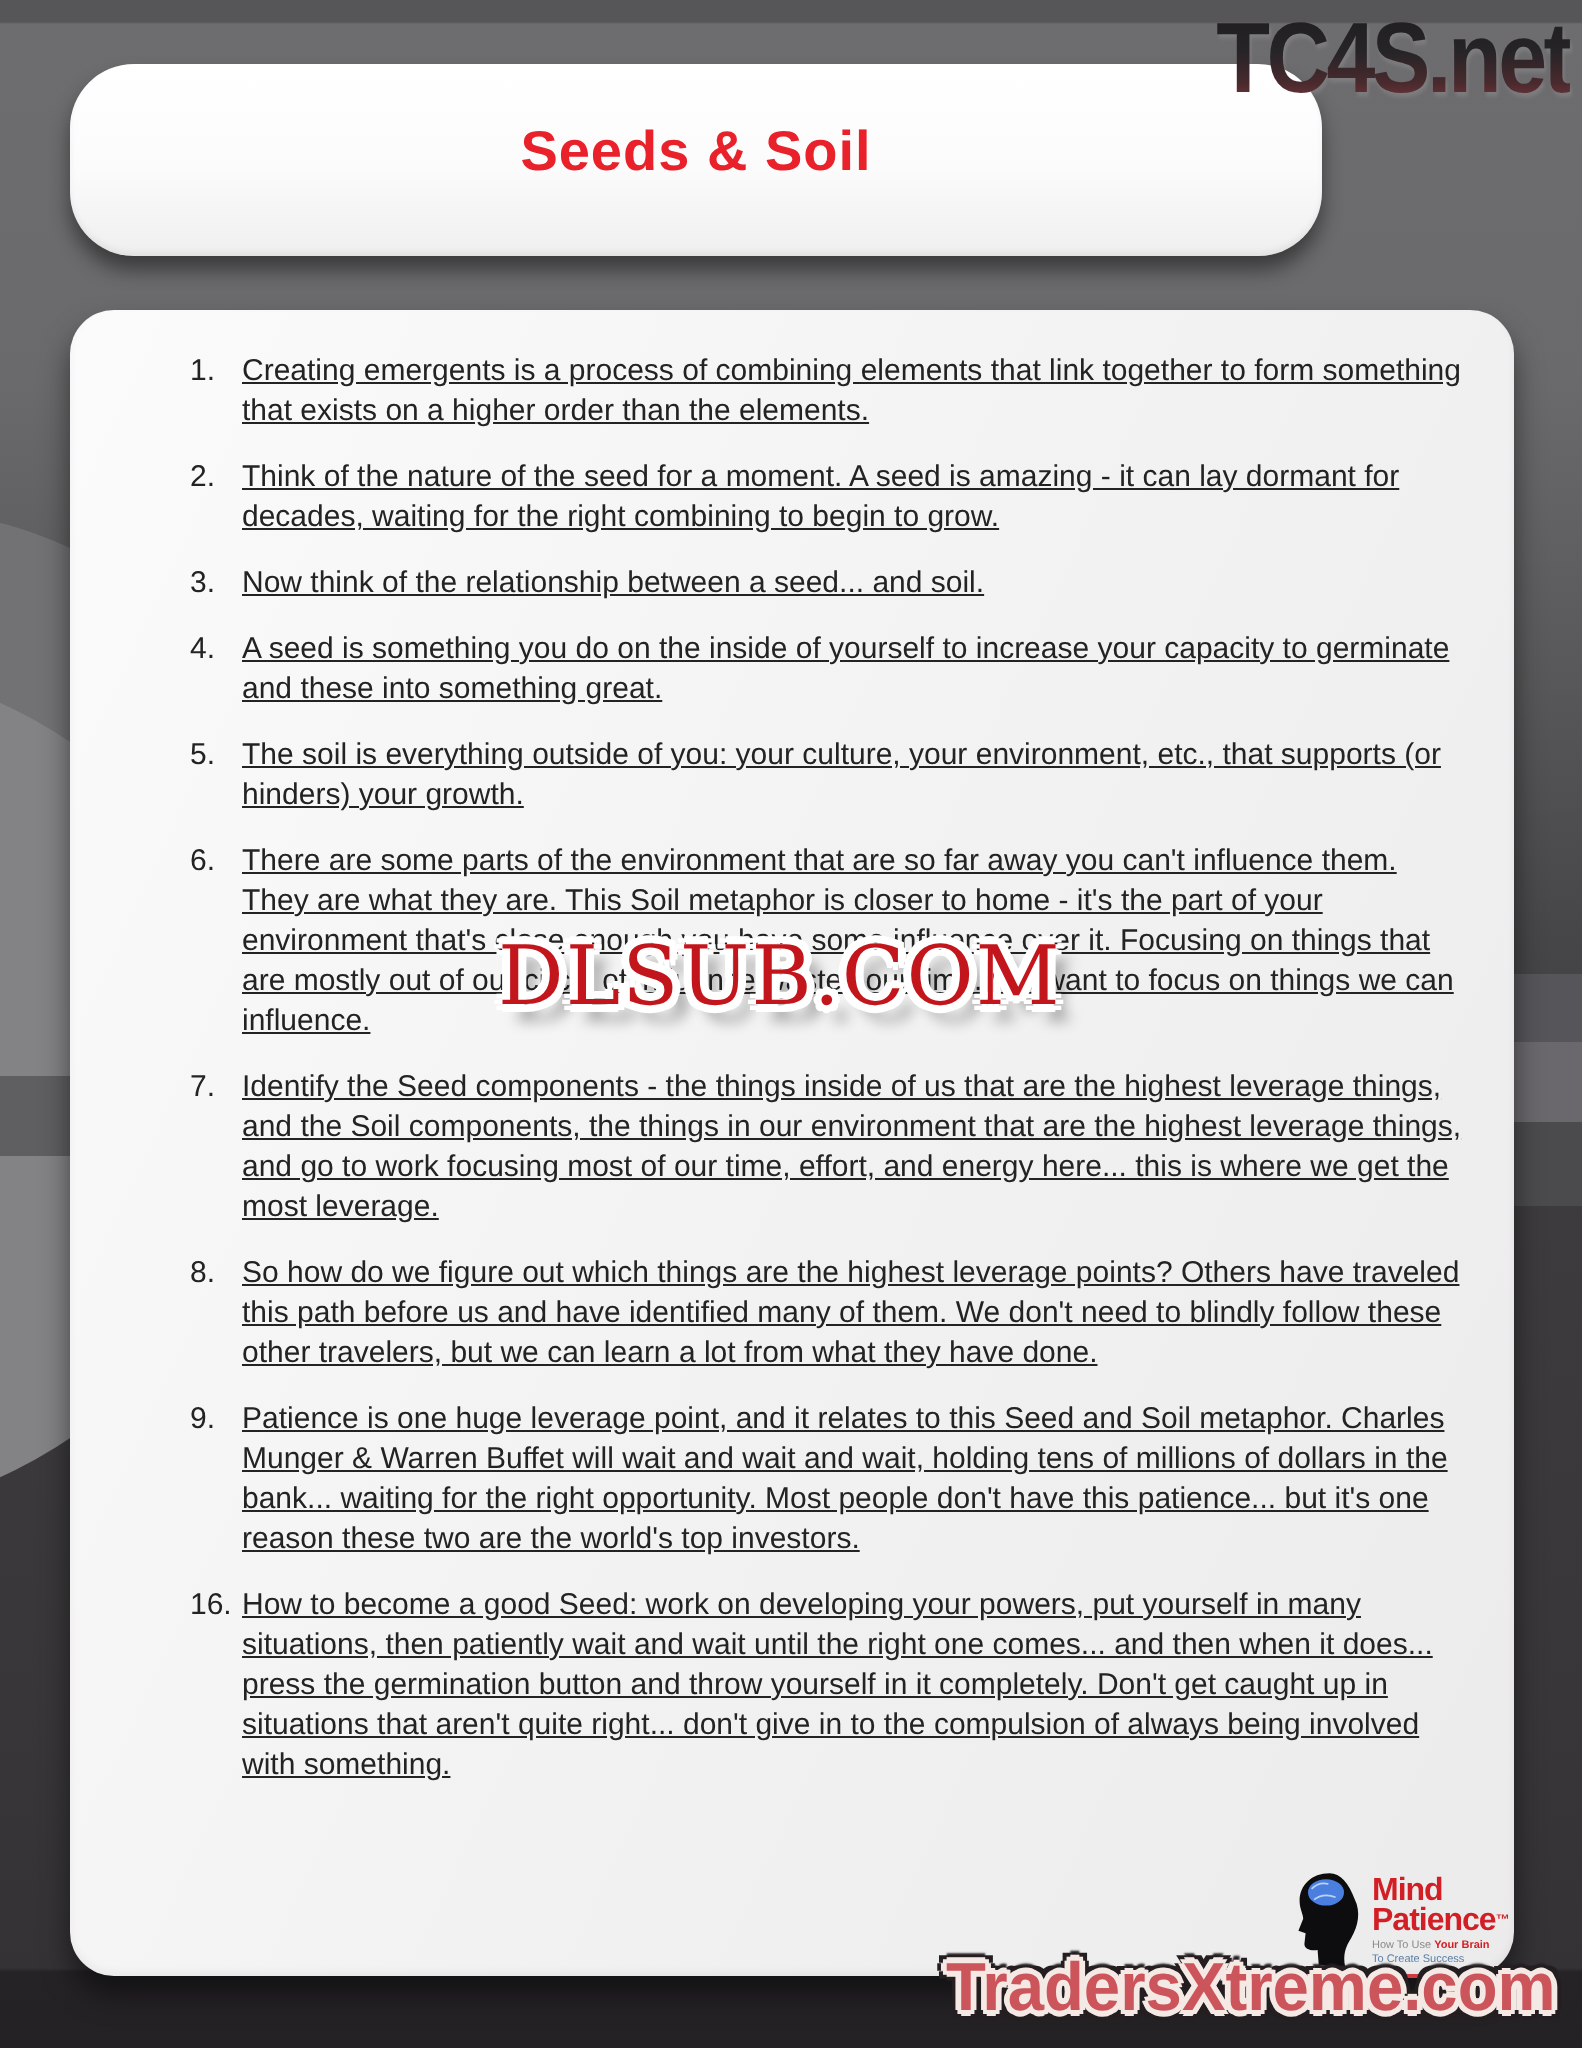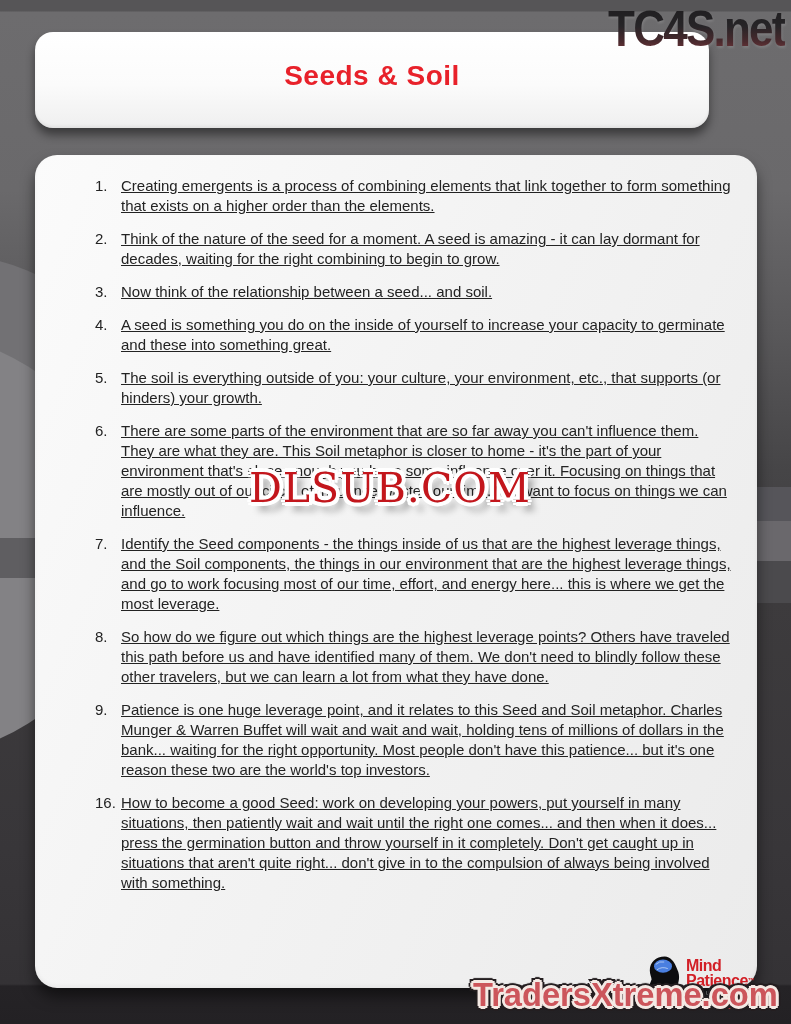--- a/index.html
+++ b/index.html
@@ -31,22 +31,22 @@
     position:absolute;top:0px;right:6px;z-index:8;
     font-size:50px;font-weight:bold;letter-spacing:-2px;
     transform:scaleX(.88);transform-origin:right top;
     background:linear-gradient(180deg,#1d1c1e 0%,#262427 45%,#4a2a2e 72%,#7c383d 92%,#8a4449 100%);
     -webkit-background-clip:text;background-clip:text;color:transparent;
     filter:drop-shadow(1px 2px 1px rgba(255,255,255,0.12));
   }
 
   
   .header-card{
-    position:absolute;left:35px;top:32px;width:674px;height:96px;z-index:4;
-    border-radius:18px;
+    position:absolute;left:35px;top:32px;width:626px;height:96px;z-index:4;
+    border-radius:32px;
     background:linear-gradient(180deg,#ffffff 0%,#fbfbfb 55%,#efefef 100%);
     box-shadow:0 7px 10px rgba(0,0,0,0.45), inset 0 -2px 3px rgba(0,0,0,0.06);
     display:flex;align-items:center;justify-content:center;
   }
   .header-title{
     font-size:28px;font-weight:bold;color:#e8212a;letter-spacing:.5px;
     margin-top:-8px;
   }
 
   
@@ -66,21 +66,21 @@
     position:absolute;left:249px;top:464px;z-index:9;
     font-family:"DejaVu Serif", serif;font-weight:normal;
     font-size:41px;letter-spacing:1px;color:#c3161c;
     text-shadow:
       -3px -3px 0 #fff, 3px -3px 0 #fff, -3px 3px 0 #fff, 3px 3px 0 #fff,
       -4px 0 0 #fff, 4px 0 0 #fff, 0 4px 0 #fff, 0 -4px 0 #fff,
       7px 8px 7px rgba(0,0,0,0.45);
   }
 
   
-  .mind-logo{position:absolute;left:645px;top:956px;width:116px;z-index:6;display:flex;}
+  .mind-logo{position:absolute;left:645px;top:936px;width:116px;z-index:6;display:flex;}
   .mind-head{flex:none;margin-right:5px;}
   .mind-txt{padding-top:2px;}
   .mind-brand{font-size:16px;line-height:15px;font-weight:bold;color:#d21f26;letter-spacing:-0.5px;}
   .mind-tm{font-size:7px;vertical-align:top;color:#d21f26;}
   .mind-tag{font-size:5.5px;line-height:7px;color:#8a8a8a;margin-top:2px;white-space:nowrap;}
   .mind-tag .em{color:#d21f26;font-weight:bold;}
   .mind-tag2{font-size:5.5px;line-height:7px;color:#5b7fa6;white-space:nowrap;}
   .mind-rule{width:58px;height:2px;background:#d23a40;margin-top:3px;}
 
   

